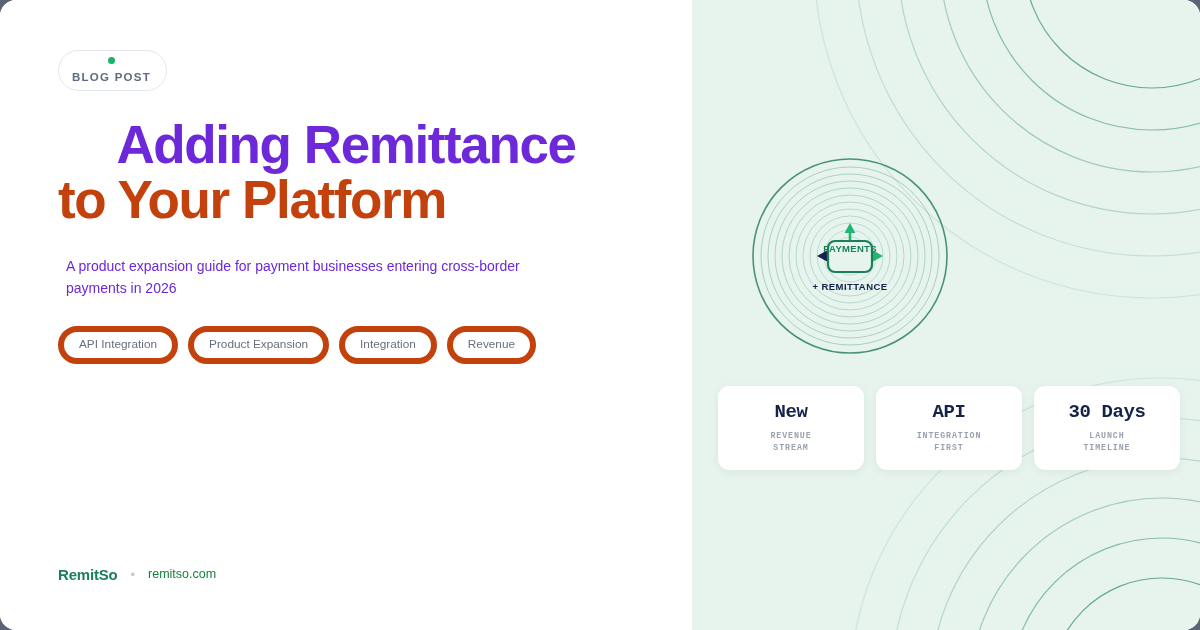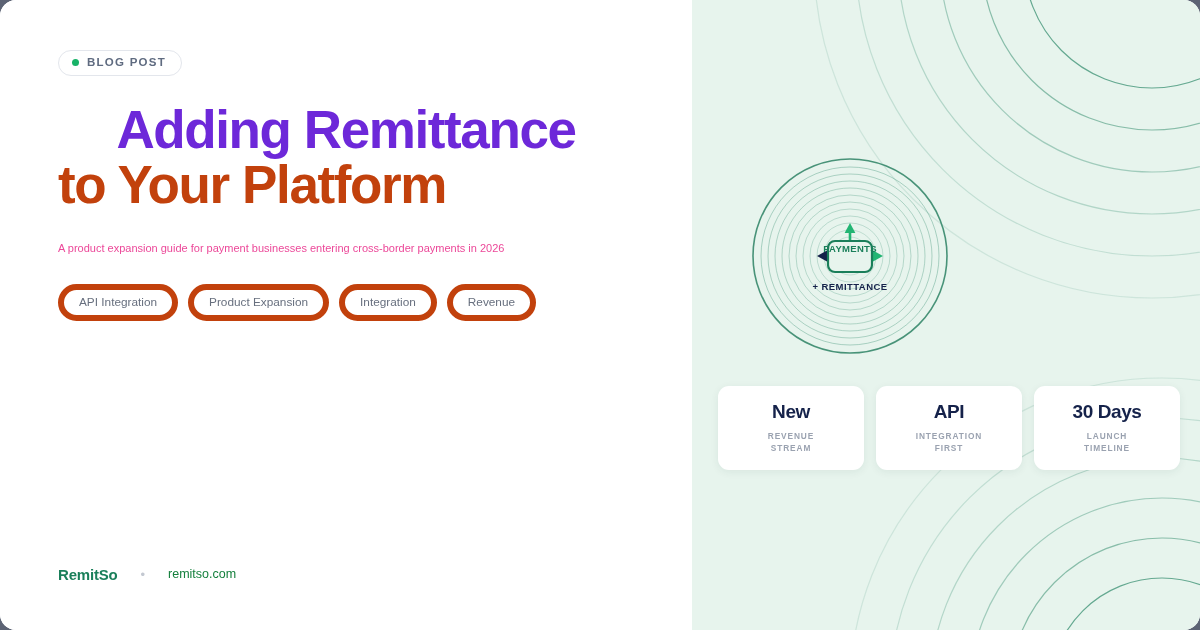--- a/index.html
+++ b/index.html
@@ -39,20 +39,21 @@
 
   .badge {
     display: inline-flex;
     align-items: center;
     gap: 8px;
     border: 1px solid #e3e6ec;
     border-radius: 999px;
     padding: 6px 15px 6px 13px;
     background: #ffffff;
     line-height: 1;
+    flex-direction: column;
   }
   .badge-dot {
     width: 7px;
     height: 7px;
     border-radius: 50%;
     background: #18b368;
     flex: 0 0 7px;
   }
   .badge-text {
     font-size: 11.5px;
@@ -65,24 +66,24 @@
     margin: 26px 0 0 0;
     font-size: 53px;
     font-weight: bold;
     letter-spacing: -1.4px;
     line-height: 1.04;
   }
   .headline .l1 { color: #6d28d9; display: block; text-align: center; }
   .headline .l2 { color: #c2410c; display: block; }
 
   .subtitle {
-    margin: 28px 0 0 0;
-    font-size: 11px;
+    margin: 28px 0 0 8px;
+    font-size: 14px;
     line-height: 1.62;
-    color: #ec4899;
+    color: #6d28d9;
     max-width: 512px;
   }
 
   .tags {
     display: flex;
     gap: 10px;
     margin-top: 26px;
   }
   .tag {
     border: 6px solid #c2410c;
@@ -94,21 +95,21 @@
     white-space: nowrap;
     line-height: 1;
   }
 
   .footer {
     position: absolute;
     left: 58px;
     bottom: 48px;
     display: flex;
     align-items: center;
-    gap: 23px;
+    gap: 13px;
     line-height: 1;
   }
   .footer-brand {
     font-size: 15px;
     font-weight: bold;
     color: #1a7f5a;
     letter-spacing: -0.2px;
   }
   .footer-sep { color: #c3c8d1; font-size: 13px; }
   .footer-url { font-size: 12.5px; color: #15803d; }
@@ -179,20 +180,21 @@
     height: 84px;
     background: #ffffff;
     border-radius: 11px;
     box-shadow: 0 2px 9px rgba(30,60,50,0.07);
     display: flex;
     flex-direction: column;
     align-items: center;
     justify-content: center;
     box-sizing: border-box;
     padding: 6px 4px;
+    font-family: Liberation Mono, monospace;
   }
   .stat-value {
     font-size: 19px;
     font-weight: bold;
     color: #15224a;
     letter-spacing: -0.4px;
     line-height: 1.1;
   }
   .stat-label {
     margin-top: 7px;

